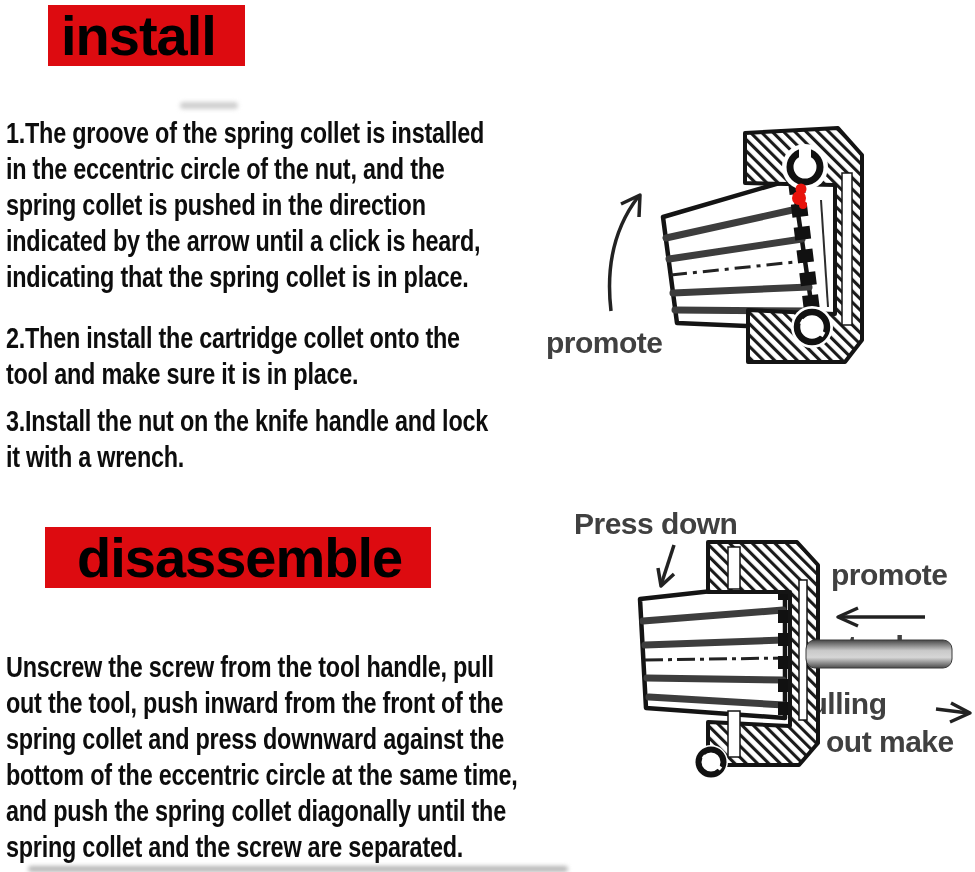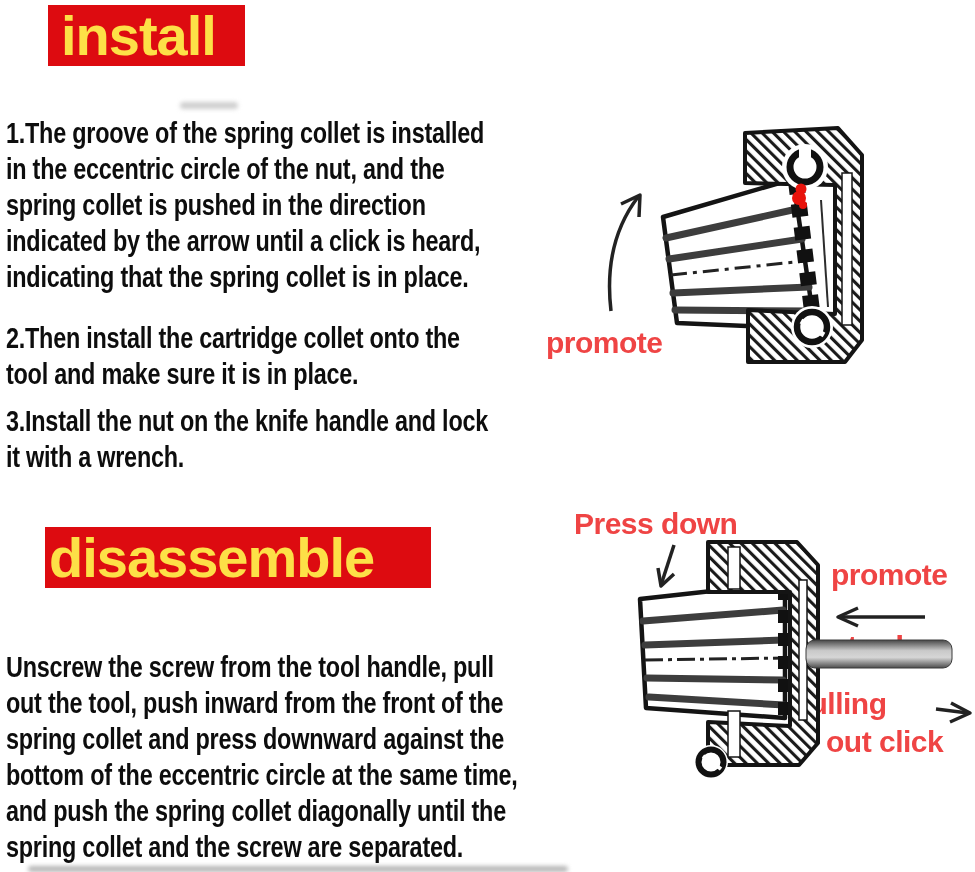--- a/index.html
+++ b/index.html
@@ -4,53 +4,53 @@
 <style>
   html,body{margin:0;padding:0;}
   body{
     width:975px;height:872px;position:relative;overflow:hidden;
     background:#ffffff;
     font-family:"Liberation Sans", sans-serif;
   }
   .banner{
     position:absolute;
     background:var(--banner-red,#dd0b10);
-    color:#fde047;
+    color:#000000;
     font-weight:bold;
     letter-spacing:-1px;
     white-space:nowrap;
   }
   #install-banner{
     left:48px;top:5px;width:197px;height:61px;
     font-size:56px;line-height:61px;padding-left:13px;box-sizing:border-box;
   }
   #disassemble-banner{
     left:45px;top:527px;width:386px;height:61px;
-    font-size:56px;line-height:61px;padding-left:4px;box-sizing:border-box;
+    font-size:56px;line-height:61px;padding-left:32px;box-sizing:border-box;
   }
   .para{
     position:absolute;
     width:760px;
     font-size:30px;
     line-height:36px;
     font-weight:bold;
     color:#0d0d0d;
     letter-spacing:-0.3px;
     white-space:pre-line;
     transform:scaleX(0.78);
     transform-origin:0 0;
   }
   #para-install{left:6px;top:115px;}
   #para-step2{left:6px;top:320px;}
   #para-step3{left:6px;top:403px;}
   #para-disassemble{left:6px;top:649px;}
   .dlabel{
     position:absolute;
     font-weight:bold;
-    color:#ef4444;
+    color:#404040;
     font-size:30px;
     letter-spacing:-0.5px;
     white-space:nowrap;
   }
   #label-promote-1{left:546px;top:326px;}
   #label-press-down{left:574px;top:501px;margin-top:6px;}
   #label-promote-2{left:831px;top:558px;}
   #label-tool{left:847px;top:629px;font-size:32px;}
   #label-pulling{left:790px;top:687px;}
   #label-out-tool{left:826px;top:725px;}
@@ -81,21 +81,21 @@
 spring collet and press downward against the
 bottom of the eccentric circle at the same time,
 and push the spring collet diagonally until the
 spring collet and the screw are separated.</div>
 
 <div id="label-promote-1" class="dlabel">promote</div>
 <div id="label-press-down" class="dlabel">Press down</div>
 <div id="label-promote-2" class="dlabel">promote</div>
 <div id="label-tool" class="dlabel">tool</div>
 <div id="label-pulling" class="dlabel">Pulling</div>
-<div id="label-out-tool" class="dlabel">out click</div>
+<div id="label-out-tool" class="dlabel">out make</div>
 
 <svg id="install-diagram" class="diagram" width="380" height="290" viewBox="0 0 380 290">
   <defs>
     <pattern id="h1" width="8" height="8" patternUnits="userSpaceOnUse" patternTransform="rotate(-45)">
       <rect width="8" height="8" fill="#ffffff"></rect>
       <rect width="3.1" height="8" fill="#1a1a1a"></rect>
     </pattern>
     <linearGradient id="toolg" x1="0" y1="0" x2="0" y2="1">
       <stop offset="0%" stop-color="#474747"></stop>
       <stop offset="38%" stop-color="#c9c9c9"></stop>

